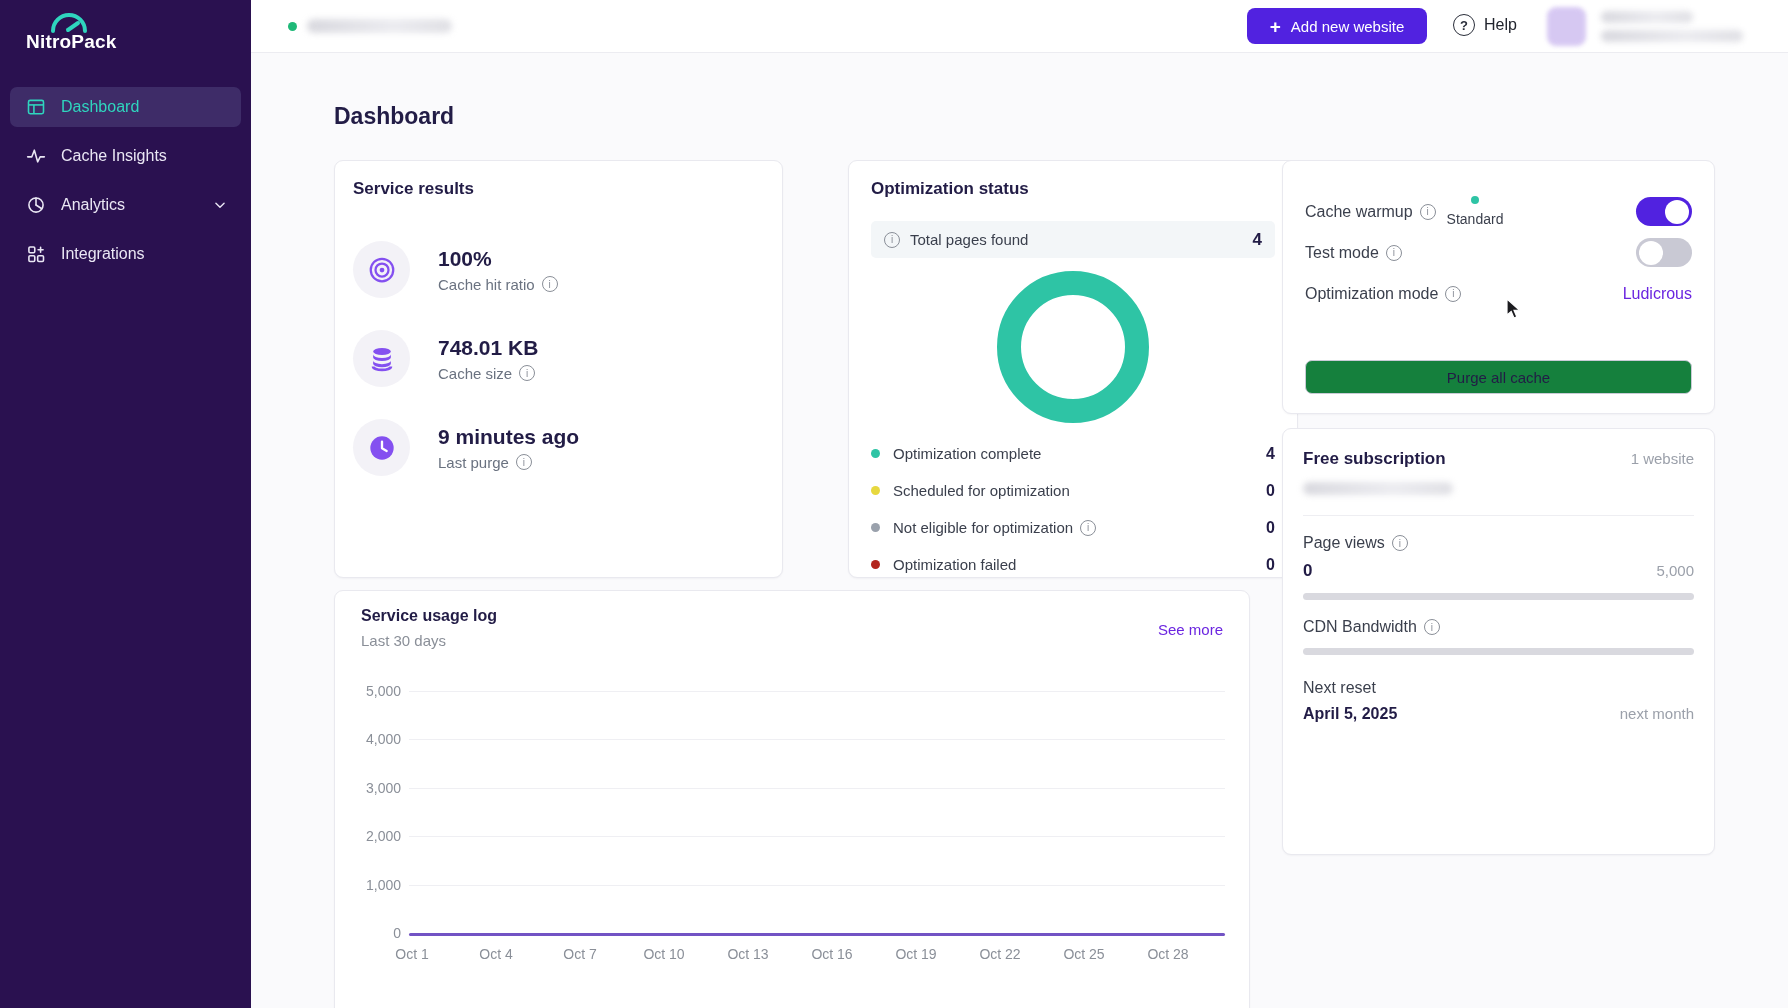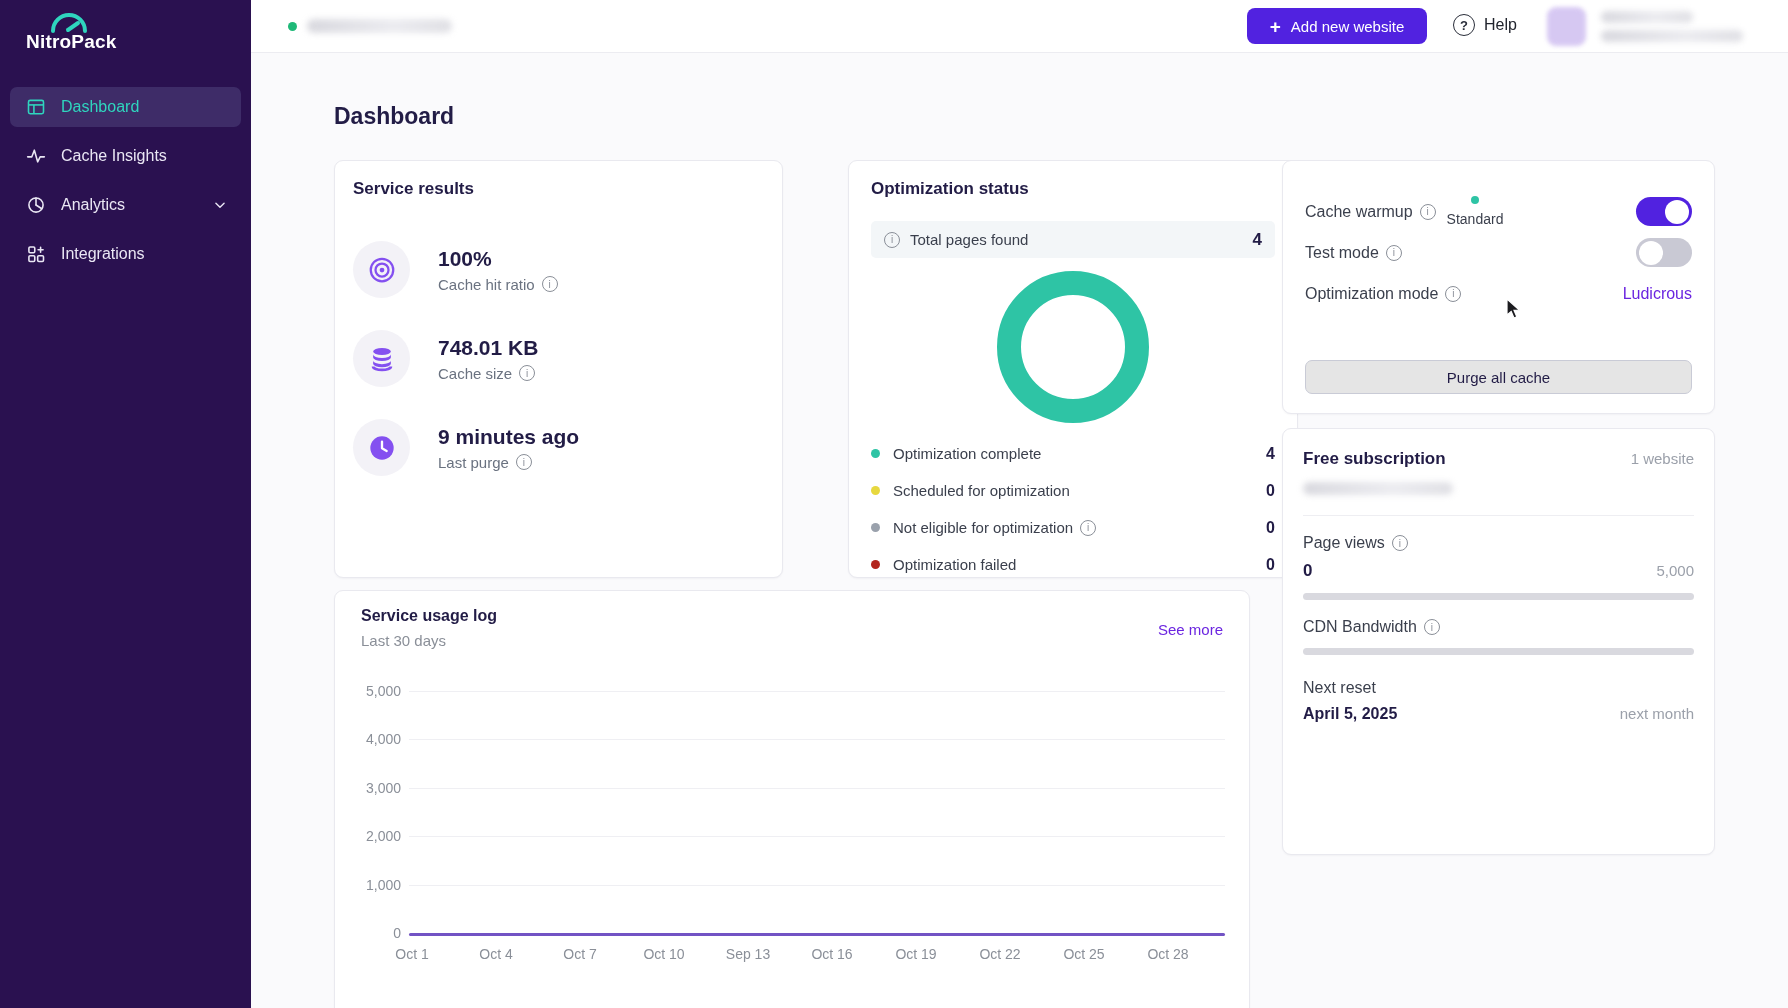--- a/index.html
+++ b/index.html
@@ -79,21 +79,21 @@
   .qa-label{font-size:16px;color:var(--body);display:flex;align-items:center;}
   .qa-status{display:flex;align-items:center;margin-left:11px;gap:7px;font-size:14px;color:var(--body);flex-direction:column;}
   .qa-status .dot{width:8px;height:8px;border-radius:50%;background:var(--teal);}
   .toggle{margin-left:auto;width:56px;height:29px;border-radius:15px;position:relative;cursor:pointer;flex:0 0 auto;}
   .toggle.on{background:var(--accent);}
   .toggle.off{background:#C9C9D4;}
   .toggle .knob{position:absolute;top:2.5px;width:24px;height:24px;border-radius:50%;background:#fff;}
   .toggle.on .knob{right:3px;}
   .toggle.off .knob{left:3px;}
   .qa-link{margin-left:auto;font-size:16px;color:#6B25E0;cursor:pointer;}
-  .purge-btn{position:absolute;left:22px;right:22px;top:199px;height:34px;background:#e5e5e5;border:1px solid #C9CBD6;
+  .purge-btn{position:absolute;left:22px;right:22px;top:199px;height:34px;background:#15803d;border:1px solid #C9CBD6;
     border-radius:7px;font-size:15px;color:var(--ink);cursor:pointer;}
 
   
   .card-sub{left:1031px;top:375px;width:433px;height:427px;padding:0 20px;}
   .sub-head{display:flex;align-items:baseline;margin-top:20px;}
   .sub-sites{margin-left:auto;font-size:15px;color:var(--faint);}
   .sub-site-redacted{position:relative;width:150px;height:13px;margin-top:13px;}
   .sub-divider{border-top:1px solid #EEEEF2;margin-top:20px;}
   .sub-label{font-size:16px;color:var(--body);display:flex;align-items:center;margin-top:18px;}
   .sub-usage{display:flex;align-items:baseline;margin-top:9px;}
@@ -396,21 +396,21 @@
               <span class="ytick">0</span>
               <div class="gridline"></div>
             </div>
           </div>
         <div class="zero-line" style="top:342px"></div>
         <div class="x-axis" style="top:355px">
             <span class="xtick">Oct 1</span>
             <span class="xtick">Oct 4</span>
             <span class="xtick">Oct 7</span>
             <span class="xtick">Oct 10</span>
-            <span class="xtick">Sep 13</span>
+            <span class="xtick">Oct 13</span>
             <span class="xtick">Oct 16</span>
             <span class="xtick">Oct 19</span>
             <span class="xtick">Oct 22</span>
             <span class="xtick">Oct 25</span>
             <span class="xtick">Oct 28</span>
           </div>
 
       </div>
     </section>
   </main>

